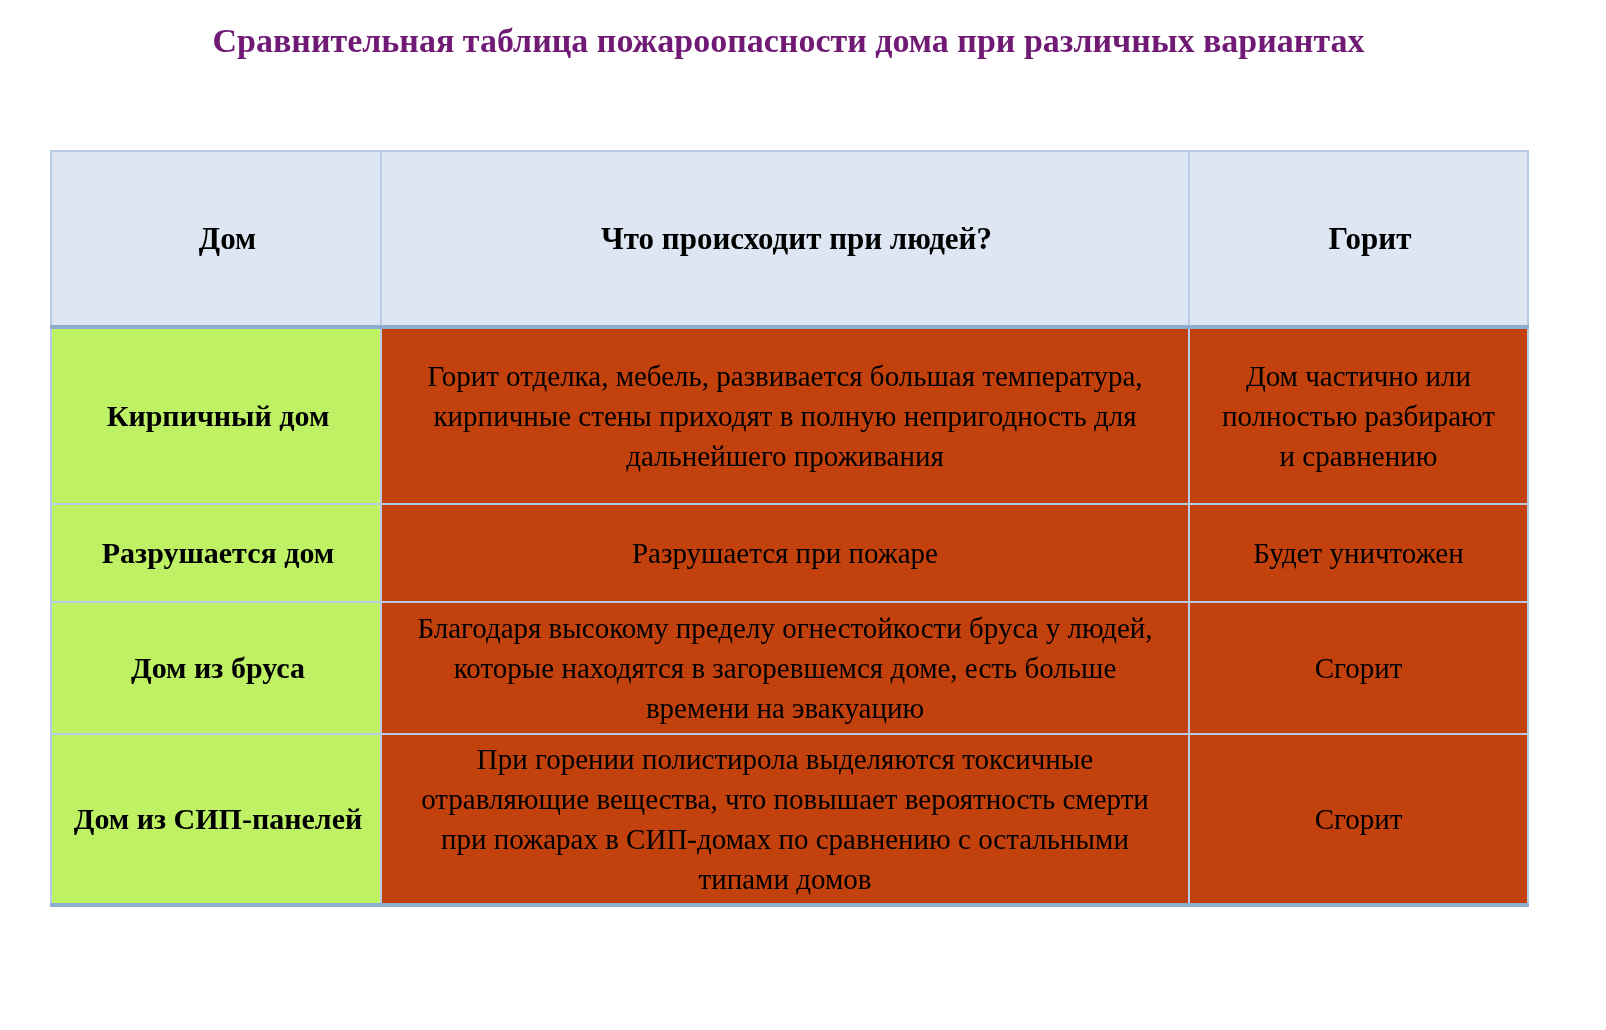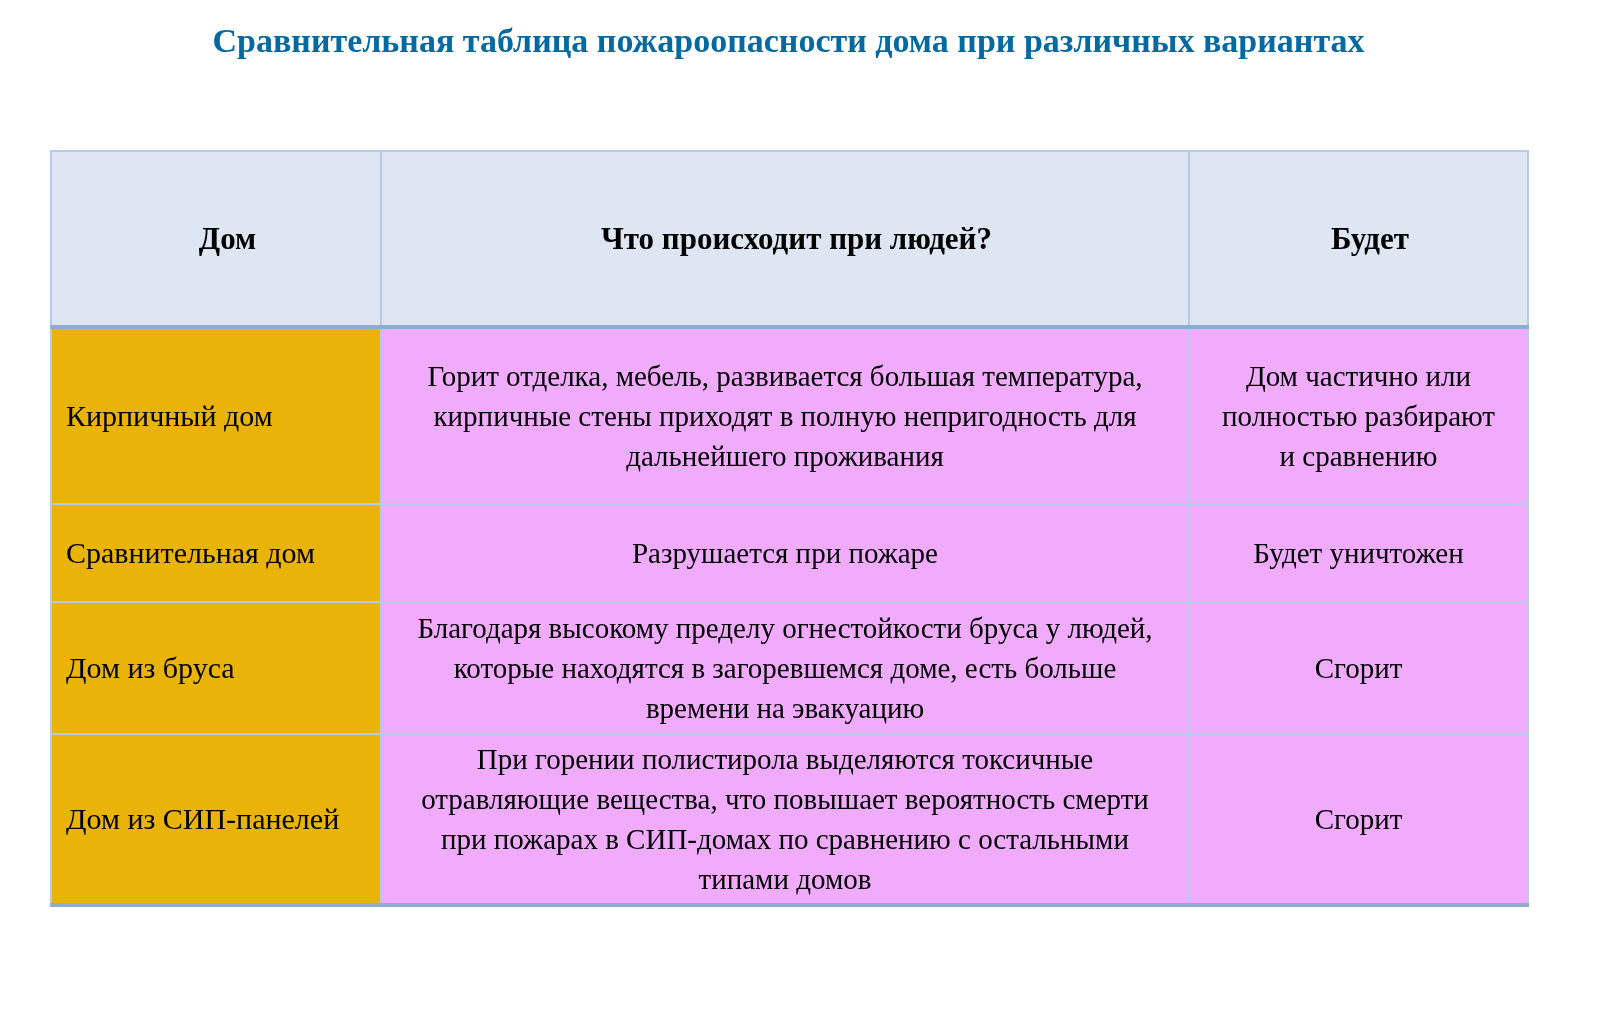--- a/index.html
+++ b/index.html
@@ -13,21 +13,21 @@
   }
   .doc-title {
     position: absolute;
     left: 50px;
     top: 18px;
     width: 1477px;
     text-align: center;
     font-weight: bold;
     font-size: 34px;
     line-height: 46px;
-    color: #0369a1;
+    color: #701a75;
   }
   table.cmp {
     position: absolute;
     left: 50px;
     top: 150px;
     width: 1477px;
     border-collapse: collapse;
     table-layout: fixed;
     border: 2px solid #a0b6d4;
     border-bottom: 4px solid #8fadd1;
@@ -43,29 +43,29 @@
   }
   .cmp thead th {
     height: 171px;
     background: #dde6f2;
     font-weight: bold;
     font-size: 31px;
     text-align: center;
     border-bottom: 4px solid #8fadd1;
   }
   .cmp td.house {
-    background: #eab308;
-    font-weight: normal;
+    background: #bef264;
+    font-weight: bold;
     font-size: 30px;
-    text-align: left;
+    text-align: center;
     padding: 4px 10px 4px 14px;
     line-height: 1.35;
   }
   .cmp td.fire, .cmp td.result {
-    background: #f0abfc;
+    background: #c2410c;
     font-size: 29px;
     text-align: center;
     line-height: 1.38;
     padding: 4px 26px;
   }
   tr.r0 td { height: 166px; }
   tr.r1 td { height: 88px; }
   tr.r2 td { height: 67px; }
   tr.r3 td { height: 122px; }
   tr.r4 td { height: 155px; margin-left: 44px; }
@@ -82,31 +82,31 @@
   <table class="cmp">
     <colgroup>
       <col class="c1">
         <col class="c2">
         <col class="c3">
     </colgroup>
     <thead>
       <tr>
         <th>Дом</th>
         <th>Что происходит при людей?</th>
-        <th>Будет</th>
+        <th>Горит</th>
       </tr>
     </thead>
     <tbody>
       <tr class="r0">
         <td class="house">Кирпичный дом</td>
         <td class="fire">Горит отделка, мебель, развивается большая температура, кирпичные стены приходят в полную непригодность для дальнейшего проживания</td>
         <td class="result">Дом частично или полностью разбирают и сравнению</td>
       </tr>
       <tr class="r1">
-        <td class="house">Сравнительная дом</td>
+        <td class="house">Разрушается дом</td>
         <td class="fire">Разрушается при пожаре</td>
         <td class="result">Будет уничтожен</td>
       </tr>
       <tr class="r3">
         <td class="house">Дом из бруса</td>
         <td class="fire">Благодаря высокому пределу огнестойкости бруса у людей, которые находятся в загоревшемся доме, есть больше времени на эвакуацию</td>
         <td class="result">Сгорит</td>
       </tr>
       <tr class="r4">
         <td class="house">Дом из СИП-панелей</td>

